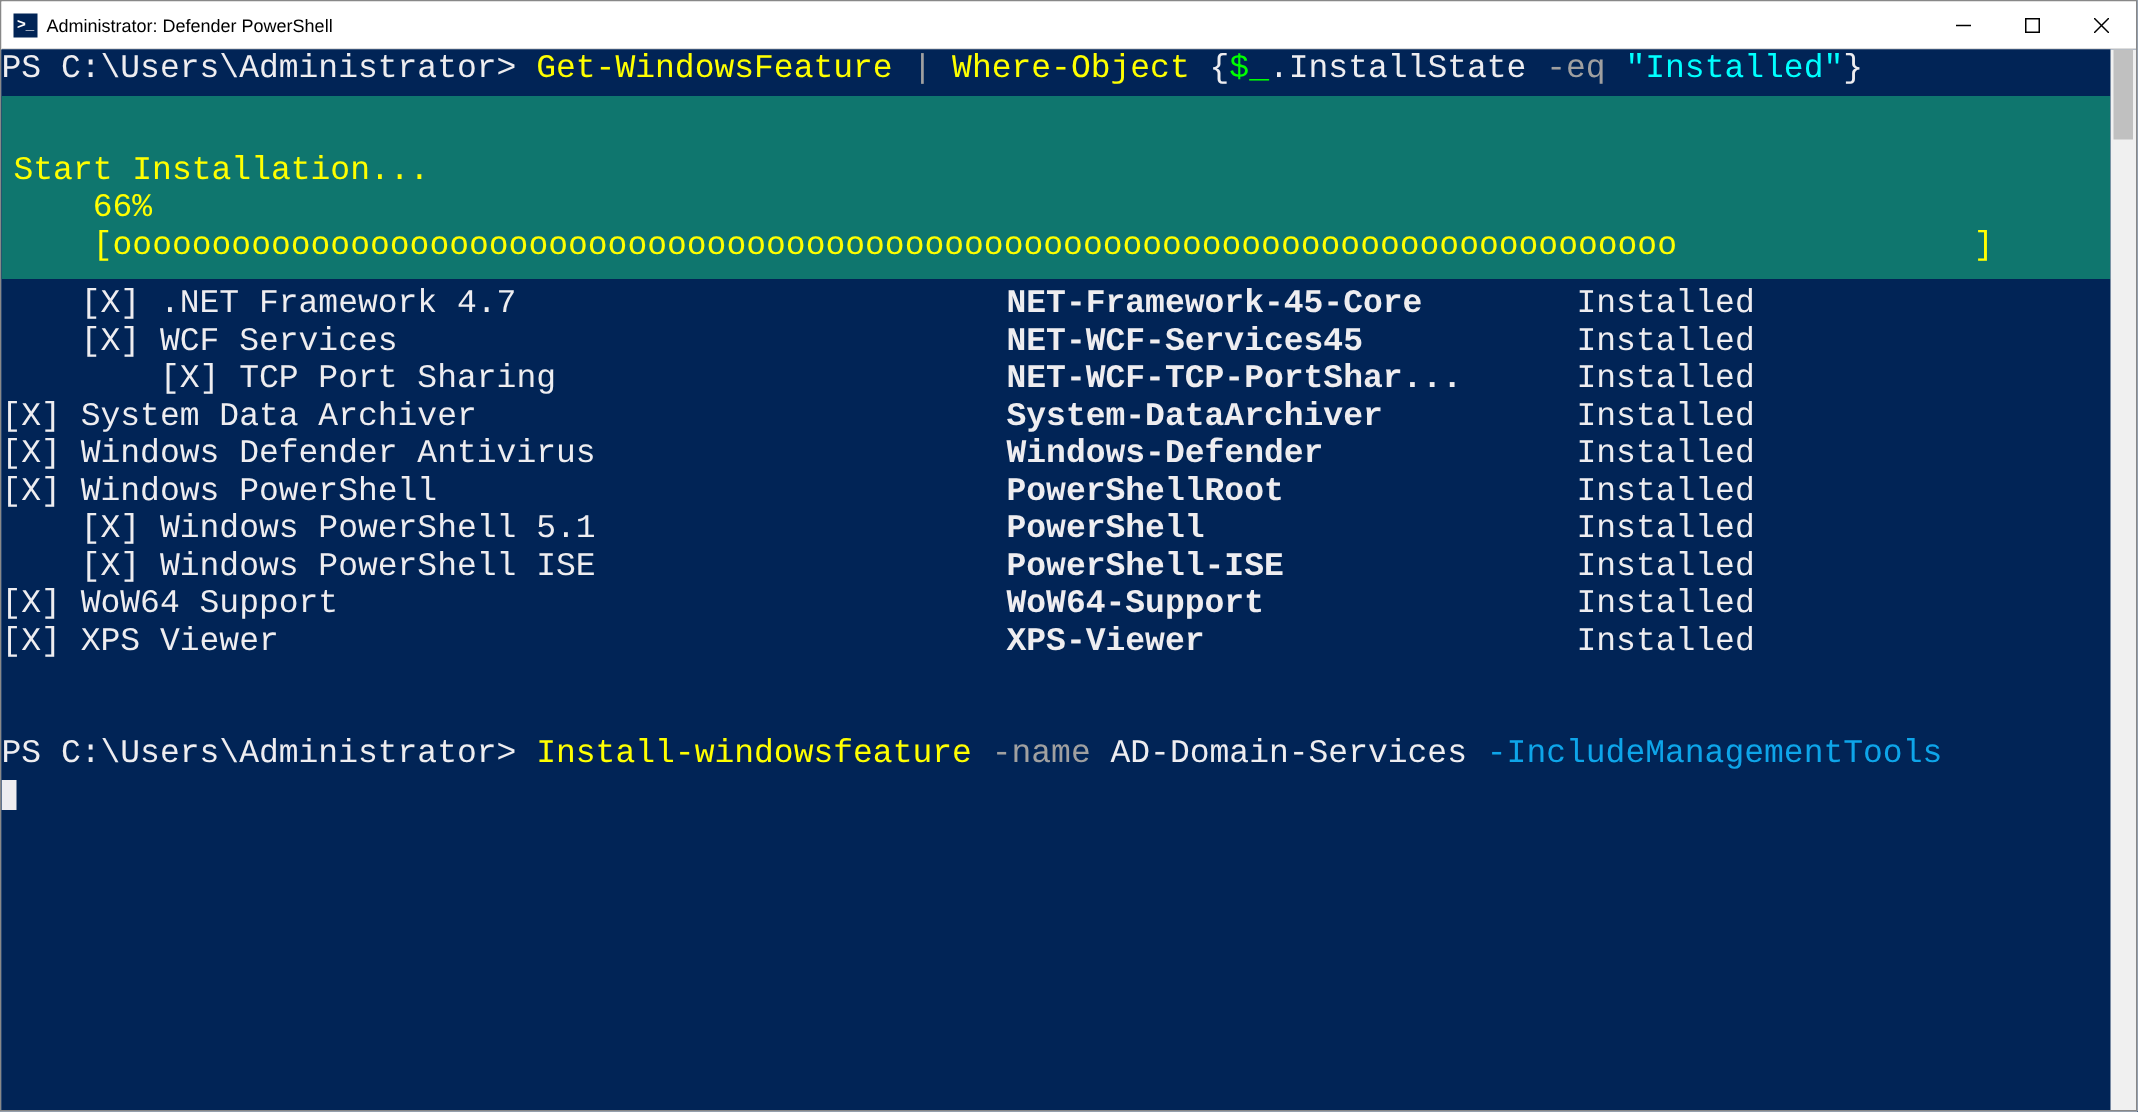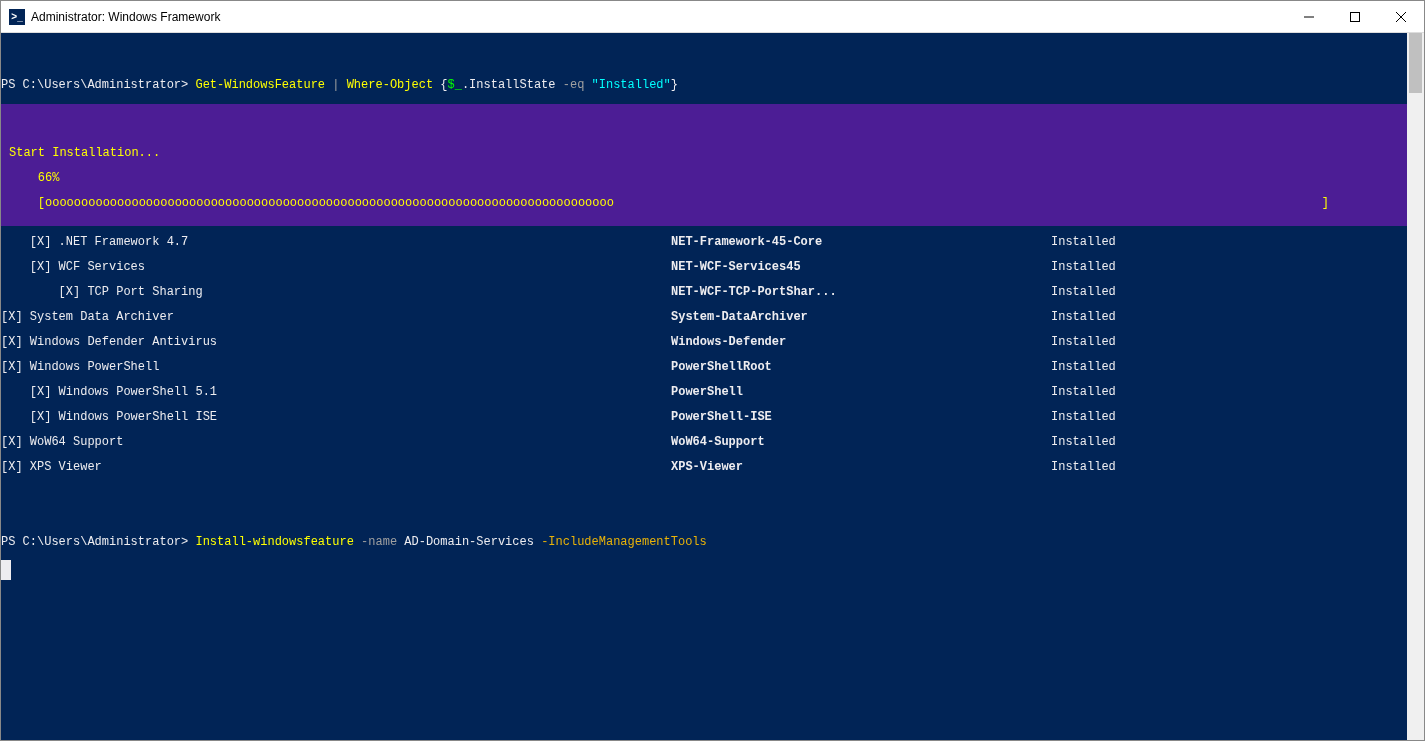--- a/index.html
+++ b/index.html
@@ -58,26 +58,25 @@
   .console-wrap {
     flex: 1;
     display: flex;
     background: #012456;
     position: relative;
   }
   .console {
     flex: 1;
     background: #012456;
     color: #eeedf0;
-    font-size: 12px;
+    font-size: 22px;
     line-height: 25px;
     white-space: pre;
     overflow: hidden;
     padding: 0;
-    margin-top: 40px;
   }
   .scrollbar {
     width: 17px;
     background: #f0f0f0;
     position: relative;
   }
   .scrollbar .thumb {
     position: absolute;
     top: 0;
     left: 2px;
@@ -85,23 +84,23 @@
     height: 60px;
     background: #c0c0c0;
   }
   .ps-prompt { color: #eeedf0; }
   .ps-cmd { color: #ffff00; }
   .ps-op { color: #a0a0a0; }
   .ps-brace { color: #eeedf0; }
   .ps-var { color: #00ff00; }
   .ps-dot { color: #eeedf0; }
   .ps-str { color: #00ffff; }
-  .ps-dim { color: #eab308; }
+  .ps-dim { color: #0ea5e9; }
   .progress-block {
-    background: #4c1d95;
+    background: #0f766e;
     color: #ffff00;
     padding: 12px 8px 10px 8px;
     margin: 6px 0 4px 0;
   }
   .feature-row { display: flex; }
   .col-display { width: 670px; flex: 0 0 670px; }
   .col-name    { width: 380px; flex: 0 0 380px; font-weight: bold; }
   .col-state   { flex: 0 0 auto; }
   .cursor {
     display: inline-block;
@@ -111,21 +110,21 @@
     vertical-align: bottom;
   }
 </style>
 </head>
 <body>
 
 <div class="window">
 
   <div class="titlebar">
     <div class="icon">&gt;_</div>
-    <div class="title">Administrator: Windows Framework</div>
+    <div class="title">Administrator: Defender PowerShell</div>
     <div class="spacer"></div>
     <div class="win-controls">
       <div class="win-btn">
         <svg width="10" height="10">
             <line x1="0" y1="5" x2="10" y2="5" stroke-width="1"></line>
           </svg>
       </div>
       <div class="win-btn">
         <svg width="10" height="10">
             <rect x="0.5" y="0.5" width="9" height="9" fill="none" stroke-width="1"></rect>

